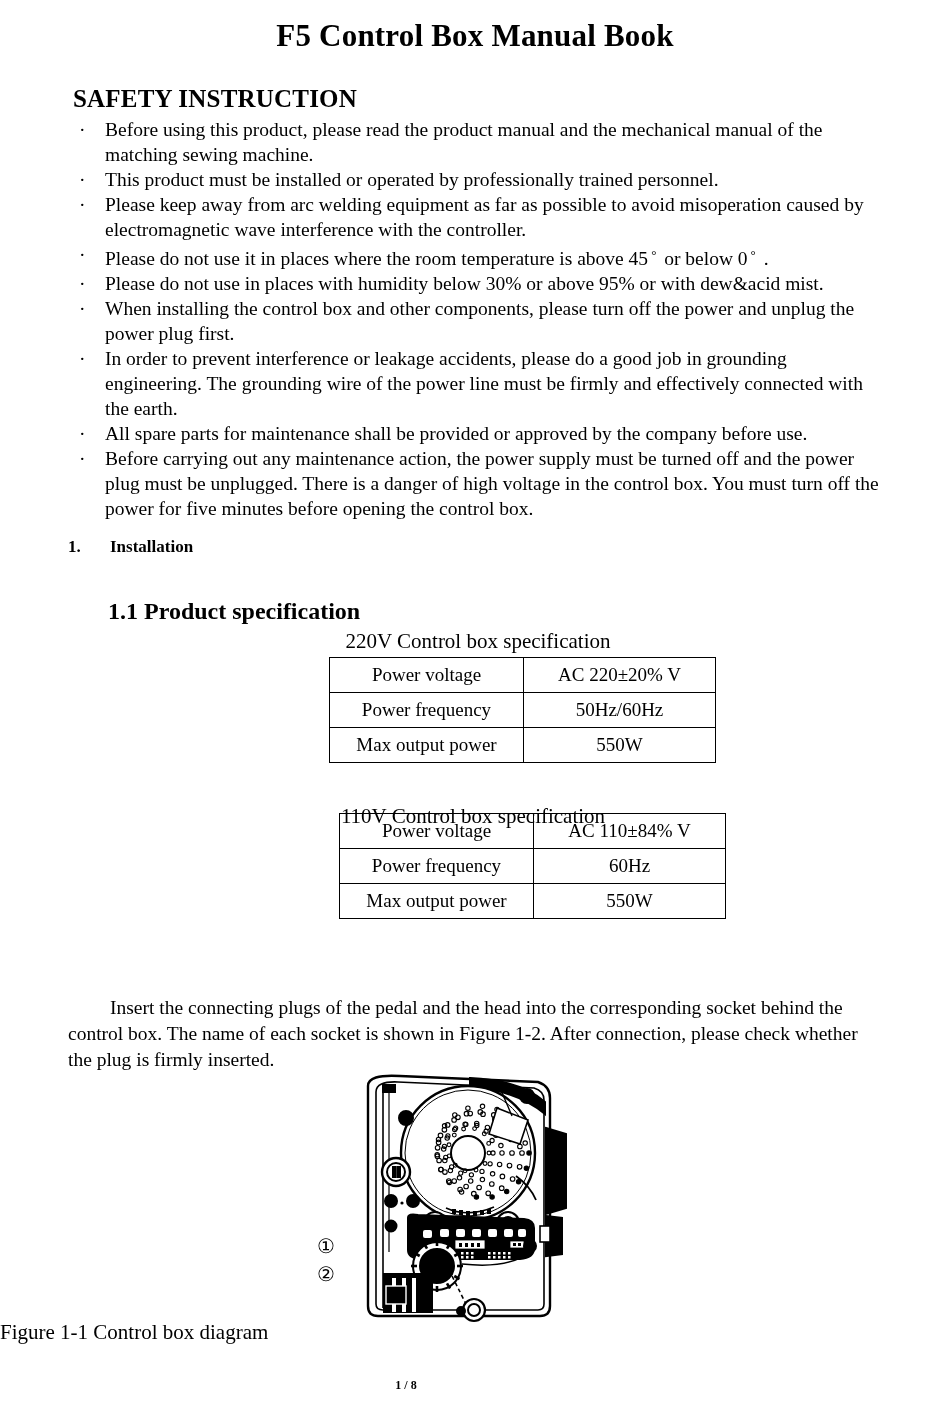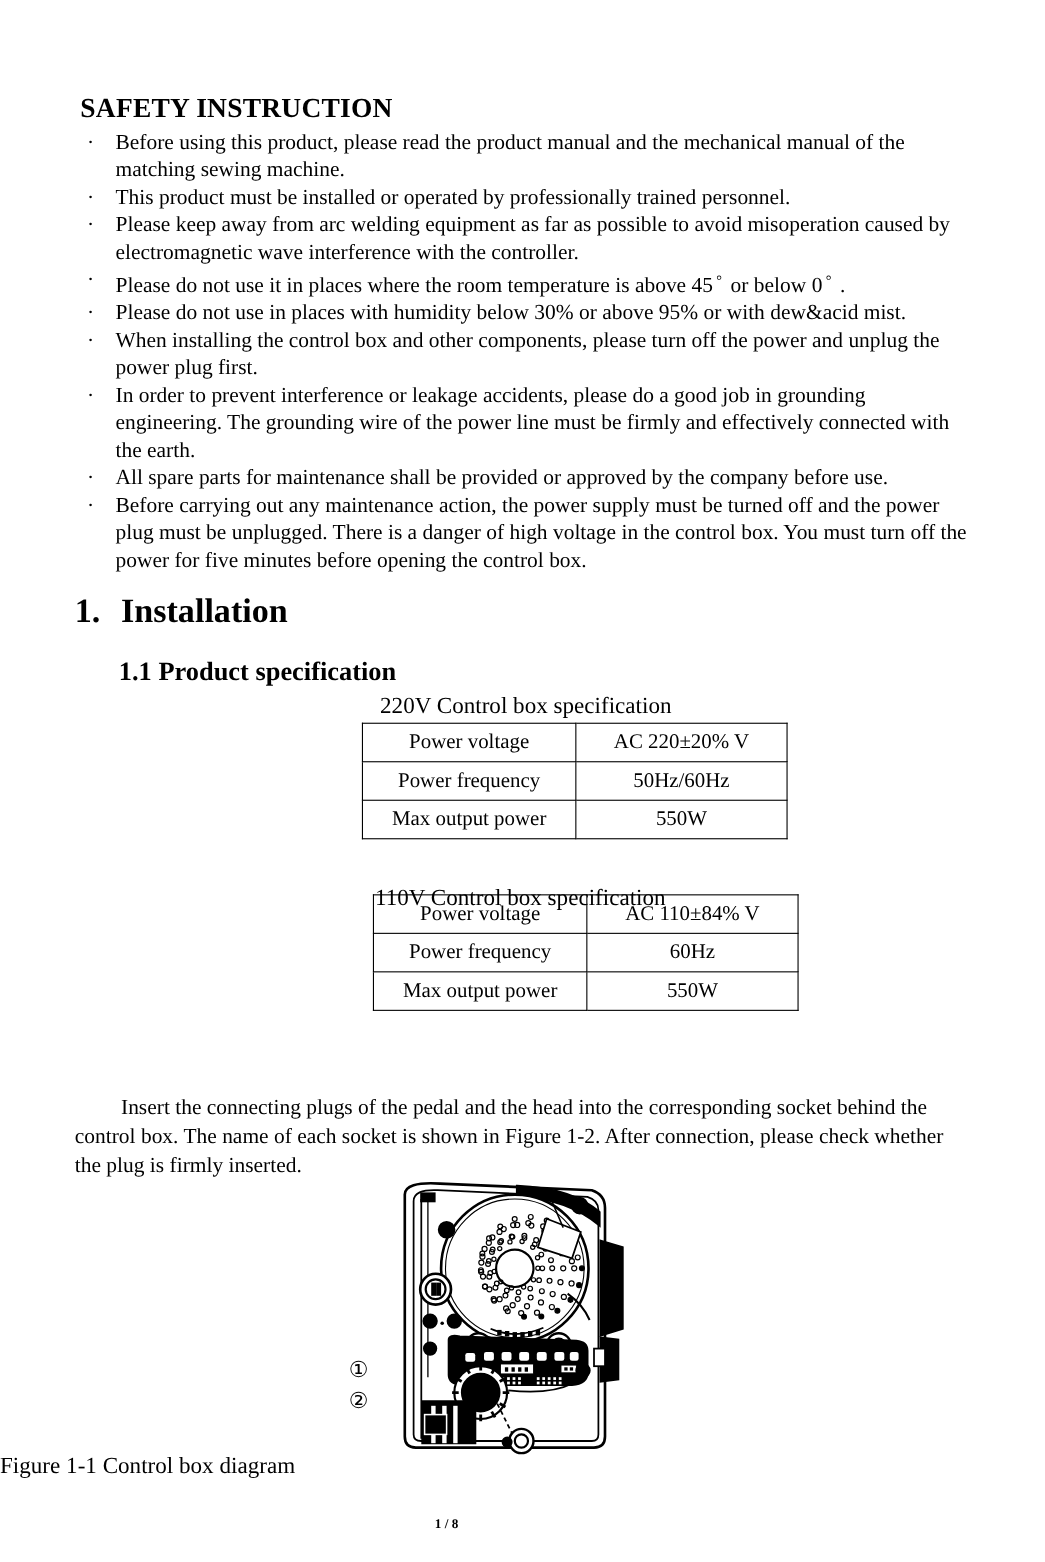--- a/index.html
+++ b/index.html
@@ -71,21 +71,21 @@
   }
   .deg {
     font-size: 13px;
     vertical-align: 6px;
     padding: 0 3px;
   }
 
   
   .h1-section {
     position: absolute;
-    font-size: 31px;
+    font-size: 17px;
     font-weight: bold;
     left: 68px;
   }
   .h1-num { display: inline-block; width: 42px; }
   .h2-section {
     position: absolute;
     font-size: 24px;
     font-weight: bold;
     left: 68px;
     margin-left: 40px;
@@ -160,20 +160,21 @@
     text-align: center;
     font-size: 12px;
     font-weight: bold;
   }
 </style>
 </head>
 <body>
 
 <div class="page">
 
+  <div class="doc-title">F5 Control Box Manual Book</div>
 
   <div class="safety-heading">SAFETY INSTRUCTION</div>
 
   <div class="safety-list">
 
     <div class="bullet-row">
       <span class="bullet-mark">·</span>
       <span class="bullet-text">Before using this product, please read the product manual and the mechanical manual of the matching sewing machine.</span>
     </div>
 

